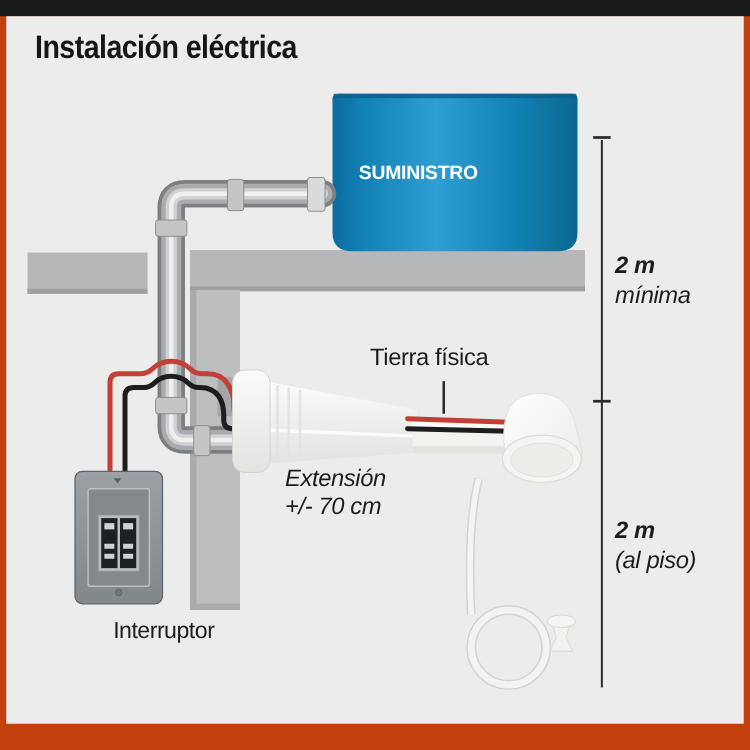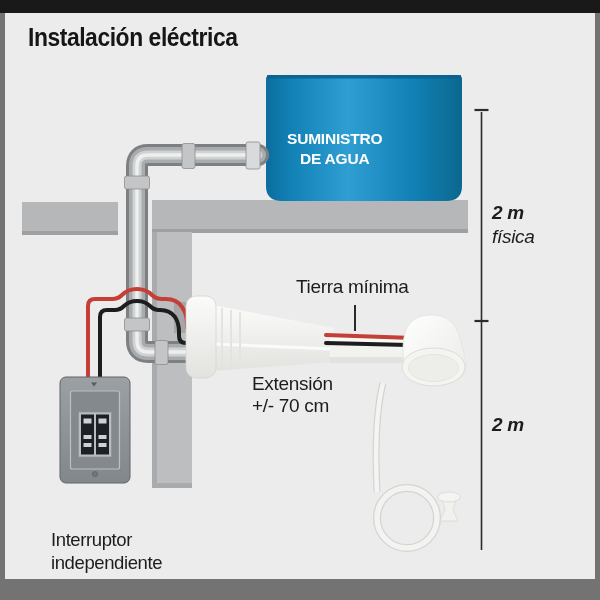--- a/index.html
+++ b/index.html
@@ -1,29 +1,29 @@
 <!DOCTYPE html>
 <html><head>
 <meta charset="utf-8">
 <style>
   html,body{margin:0;padding:0;background:#ffffff;}
   #stage{position:relative;width:600px;height:600px;overflow:hidden;
-         font-family:"Liberation Sans", sans-serif;background:#737373;}
+         font-family:"Liberation Sans", sans-serif;background:#c2410c;}
   .topbar{position:absolute;left:0;top:0;width:600px;height:13px;background:#191919;}
   .panel{position:absolute;left:5px;top:13px;width:590px;height:566px;background:#ececec;}
   svg{position:absolute;left:0;top:0;}
   .title{position:absolute;left:28px;top:22px;font-size:26px;font-weight:bold;color:#161616;
          letter-spacing:-0.5px;transform:scaleX(0.88);transform-origin:left center;white-space:nowrap;}
   .tanklbl{position:absolute;left:287px;top:129px;color:#ffffff;font-weight:bold;
-           font-size:15.5px;line-height:20px;letter-spacing:-0.2px;text-align:center;}
+           font-size:15.5px;line-height:20px;letter-spacing:-0.2px;}
   .dimblock{position:absolute;left:492px;line-height:24px;font-size:19px;color:#1c1c1c;letter-spacing:-0.3px;font-style:italic;}
   .dimblock .val{font-weight:bold;}
-  .extblock{position:absolute;left:252px;top:373px;font-size:19px;line-height:22px;color:#1c1c1c;letter-spacing:-0.3px;}
-  .intblock{position:absolute;left:51px;top:492px;width:160px;text-align:left;
-            font-size:18.5px;line-height:23px;color:#1c1c1c;letter-spacing:-0.4px;margin-top:36px;}
+  .extblock{position:absolute;left:228px;top:373px;font-size:19px;line-height:22px;color:#1c1c1c;letter-spacing:-0.3px;font-style:italic;}
+  .intblock{position:absolute;left:51px;top:492px;width:160px;text-align:center;
+            font-size:18.5px;line-height:23px;color:#1c1c1c;letter-spacing:-0.4px;}
   .tierra{position:absolute;left:296px;top:276px;font-size:19px;color:#1c1c1c;letter-spacing:-0.3px;}
 </style>
 </head>
 <body>
 
 <div id="stage">
   <div class="topbar"></div>
   <div class="panel"></div>
 
   <svg width="600" height="600" viewBox="0 0 600 600">
@@ -144,36 +144,35 @@
         <rect x="98.5" y="443" width="8" height="4"></rect>
       </g>
       <circle cx="95" cy="474" r="2.6" fill="#71767a" stroke="#585c60" stroke-width="0.6"></circle>
     </g>
   </svg>
 
   <div class="title">Instalación eléctrica</div>
 
   <div class="tanklbl">
     <div>SUMINISTRO</div>
-    <div>DE AGUA</div>
   </div>
 
-  <div class="tierra">Tierra mínima</div>
+  <div class="tierra">Tierra física</div>
 
   <div class="extblock">
     <div>Extensión</div>
     <div>+/- 70 cm</div>
   </div>
 
   <div class="dimblock" style="top:201px;">
     <div class="val">2 m</div>
-    <div>física</div>
+    <div>mínima</div>
   </div>
 
   <div class="dimblock" style="top:413px;">
     <div class="val">2 m</div>
+    <div>(al piso)</div>
   </div>
 
   <div class="intblock">
     <div>Interruptor</div>
-    <div>independiente</div>
   </div>
 </div>
 
 </body></html>

